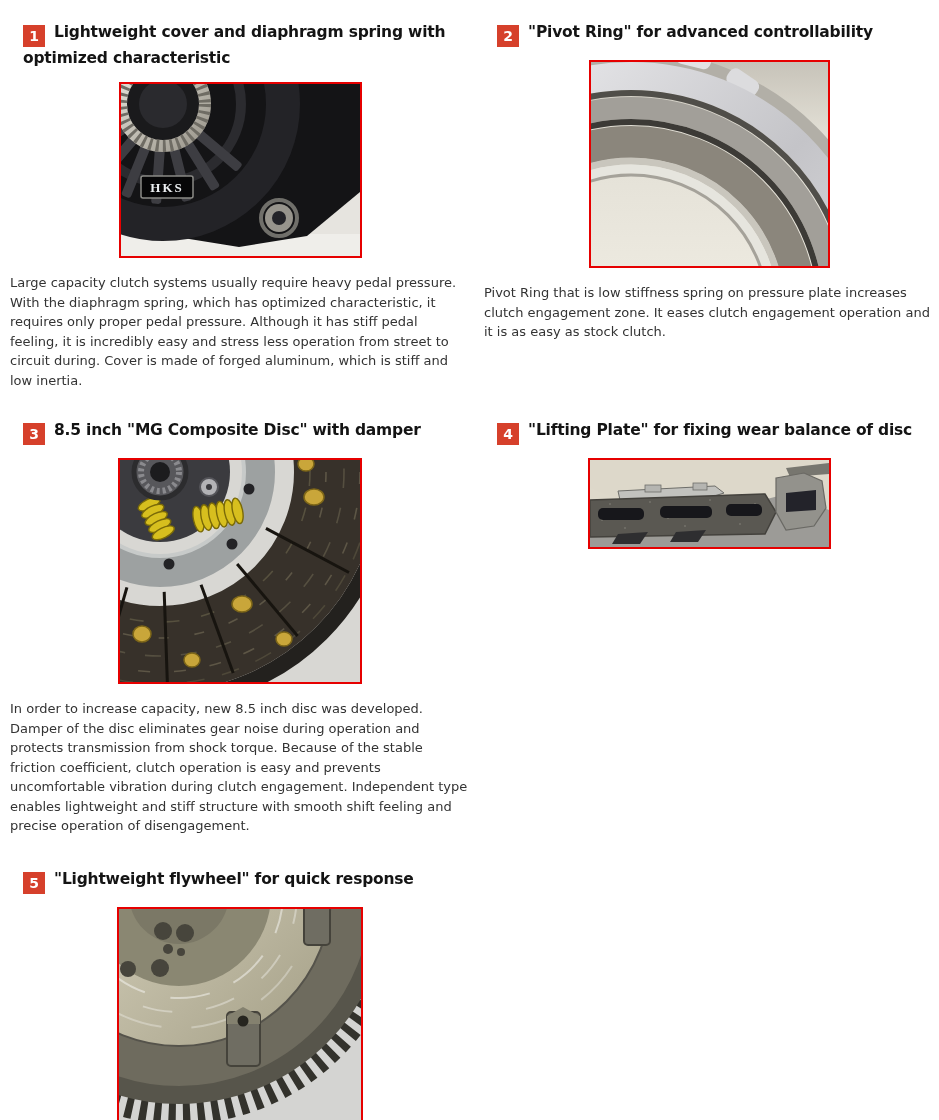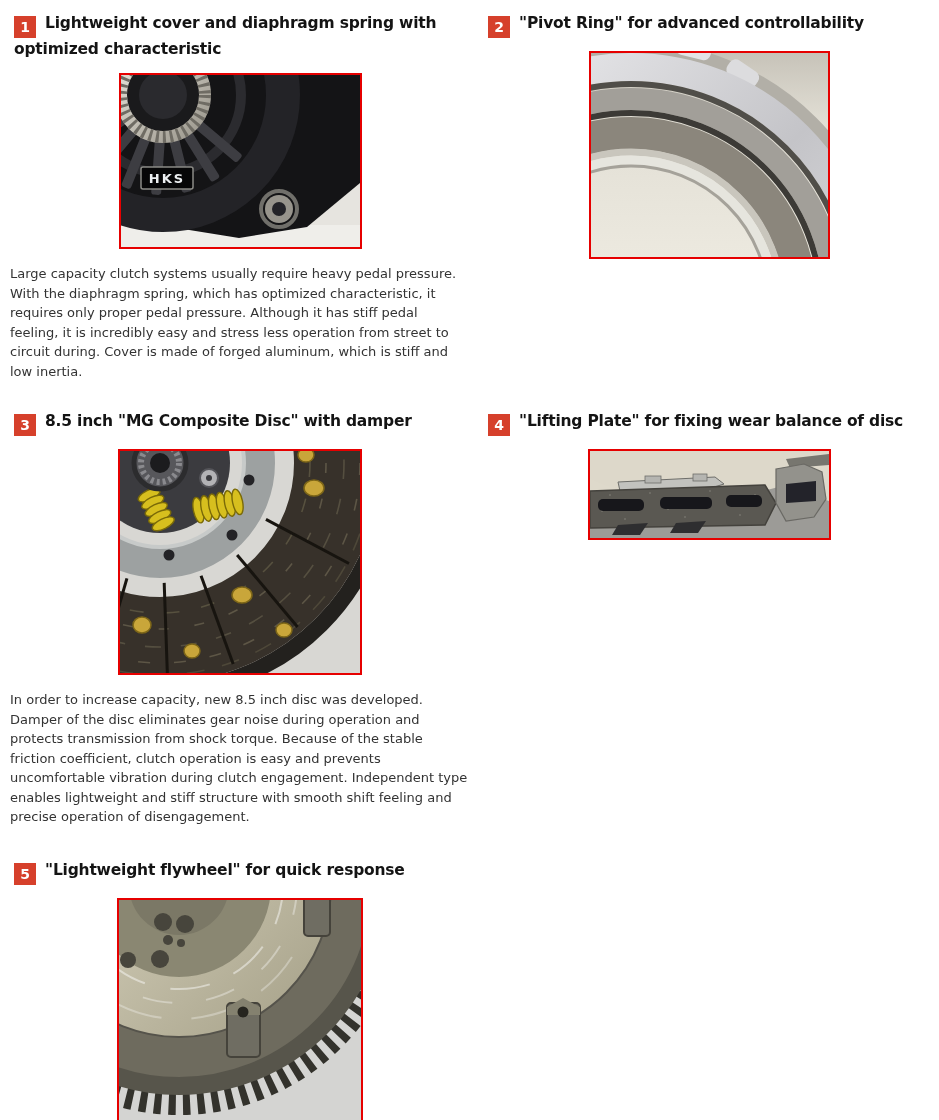--- a/index.html
+++ b/index.html
@@ -7,24 +7,24 @@
     --image-border-red:#e60000;
     --heading-text:#141414;
     --body-text:#333333;
     --page-bg:#ffffff;
   }
   *{box-sizing:border-box;}
   html,body{margin:0;padding:0;background:var(--page-bg);}
   body{font-family:"DejaVu Sans","Liberation Sans",sans-serif;}
   .page{position:relative;width:939px;height:1120px;background:var(--page-bg);overflow:hidden;}
   .feature{position:absolute;}
-  .feature h2{margin:4px;font-size:15.5px;line-height:22px;font-weight:bold;color:var(--heading-text);letter-spacing:-0.2px;}
+  .feature h2{margin:13px;font-size:15.5px;line-height:22px;font-weight:bold;color:var(--heading-text);letter-spacing:-0.2px;}
   .badge{display:inline-block;width:22px;height:22px;background:var(--badge-red);color:#fff;
          font-size:14px;line-height:22px;text-align:center;font-weight:bold;margin-right:9px;vertical-align:-4px;}
-  .photo-frame{margin:13px auto 12px;border:2px solid var(--image-border-red);width:-moz-fit-content;width:fit-content;font-size:0;line-height:0;}
+  .photo-frame{margin:13px auto 12px;border:2px solid var(--image-border-red);width:-moz-fit-content;width:fit-content;font-size:0;line-height:0;font-family:Liberation Serif, serif;}
   .photo-frame svg{display:block;}
   .feature p{margin:15px 0 0;font-size:13px;line-height:19.5px;color:var(--body-text);white-space:pre-line;}
 </style>
 </head>
 <body>
 
 <div class="page">
 
   <section class="feature" style="left:10px;top:8px;width:460px;">
     <h2><span class="badge">1</span><span>Lightweight cover and diaphragm spring with optimized characteristic</span></h2>
@@ -109,20 +109,21 @@
           <circle cx="40" cy="250" r="219" stroke="#504e49" stroke-width="6"></circle>
           <circle cx="40" cy="250" r="204" stroke="#a29f99" stroke-width="22"></circle>
           <circle cx="40" cy="250" r="190" stroke="#3c3a36" stroke-width="6"></circle>
           <circle cx="40" cy="250" r="170" stroke="#8b867c" stroke-width="32"></circle>
           <circle cx="40" cy="250" r="151" stroke="#c9c6bd" stroke-width="7"></circle>
           <circle cx="40" cy="250" r="143" stroke="#e6e5de" stroke-width="9"></circle>
           <circle cx="40" cy="250" r="137" stroke="#a5a29a" stroke-width="3"></circle>
         </g>
       </svg>
     </figure>
+    <p>Pivot Ring that is low stiffness spring on pressure plate increases clutch engagement zone. It eases clutch engagement operation and it is as easy as stock clutch.</p>
   </section>
 
   <section class="feature" style="left:10px;top:406px;width:460px;">
     <h2><span class="badge">3</span><span>8.5 inch "MG Composite Disc" with damper</span></h2>
     <figure class="photo-frame">
       <svg width="240" height="222" viewBox="0 0 240 222">
         <rect width="240" height="222" fill="#d8d7d3"></rect>
         <g fill="none">
           <circle cx="40" cy="12" r="228" stroke="#23211e" stroke-width="16"></circle>
           <circle cx="40" cy="12" r="177" stroke="#37312a" stroke-width="86"></circle>

